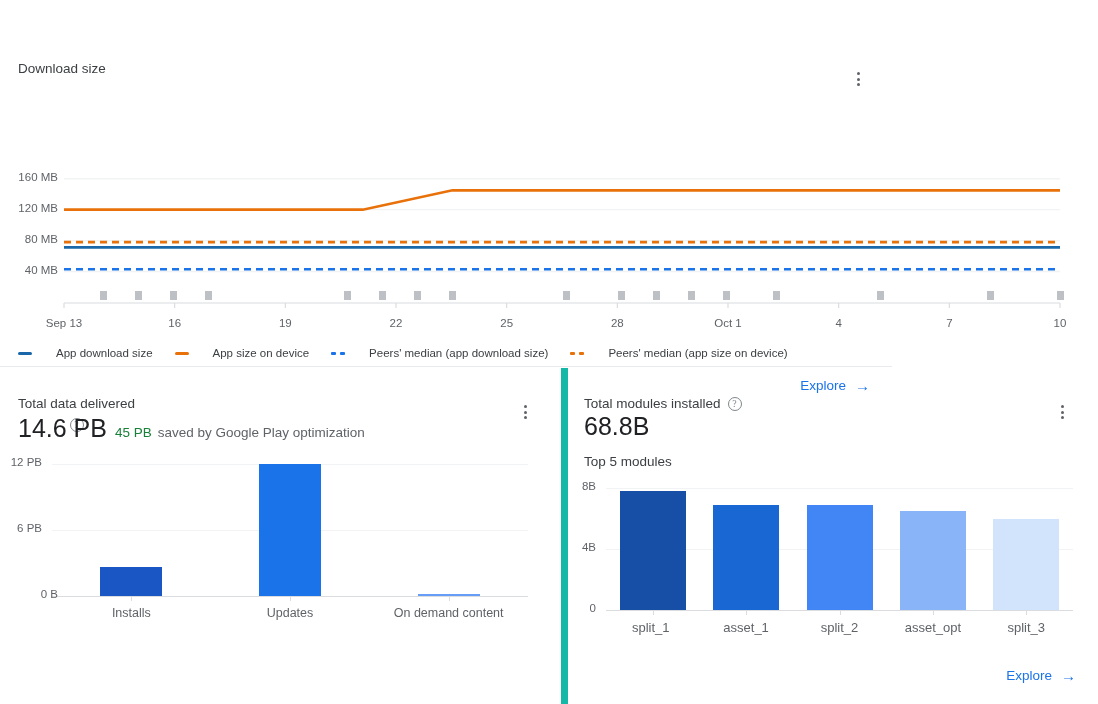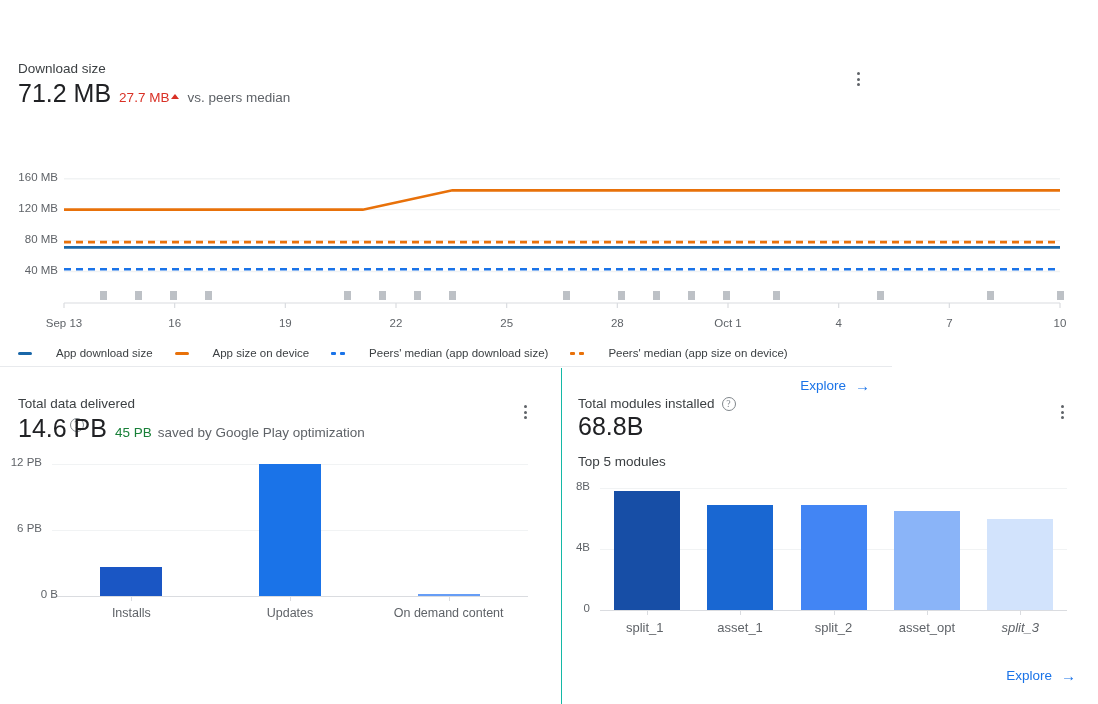--- a/index.html
+++ b/index.html
@@ -59,21 +59,21 @@
   .swatch-dash::before { left: 0; }
   .swatch-dash::after  { left: 9px; }
 
   .explore-link { position: absolute; display: flex; align-items: center; gap: 9px;
                   font-size: 13.5px; color: #1a73e8; font-weight: 500; cursor: pointer; }
   .explore-arrow { font-size: 15px; line-height: 1; }
 
   
   .card-data { position: absolute; left: 0; top: 368px; width: 560px; height: 336px; }
   .card-modules { position: absolute; left: 561px; top: 368px; width: 537px; height: 336px;
-                  border-left: 1px solid #14b8a6; }
+                  border-left: 7px solid #14b8a6; }
 
   .c-title-row { position: absolute; display: flex; align-items: center; gap: 7px; }
   .c-title { font-size: 13.5px; color: #3c4043; }
   .help-icon { width: 14px; height: 14px; border: 1.3px solid #80868b; border-radius: 50%;
                color: #80868b; font-size: 10px; line-height: 11.5px; text-align: center;
                cursor: pointer; font-family: "Liberation Serif", serif; }
   .c-metric-row { position: absolute; display: flex; align-items: baseline; }
   .c-value { font-size: 25px; color: #202124; }
   .c-saved { font-size: 13.5px; color: #188038; margin-left: 8px; font-weight: 500; }
   .c-saved-note { font-size: 13.5px; color: #5f6368; margin-left: 6px; }
@@ -89,27 +89,20 @@
 </head>
 <body>
 
 <div class="page">
 
 
   <div class="card-download">
 
     <div class="ds-label">Download size</div>
 
-    <div class="ds-metric-row">
-      <span class="ds-value">71.2 MB</span>
-      <span class="ds-delta">
-        <span>27.7 MB</span><span class="ds-delta-arrow"></span>
-      </span>
-      <span class="ds-delta-note">vs. peers median</span>
-    </div>
 
     <div class="kebab" style="right:22px; top:22px;">
       <i></i>
       <i></i>
       <i></i>
     </div>
 
     <div class="linechart">
       <svg id="lc-svg" width="1098" height="150" viewBox="0 0 1098 150">
           <line x1="64" x2="1060" y1="108.53333333333333" y2="108.53333333333333" stroke="#f1f3f4" stroke-width="1.4"></line>
@@ -273,21 +266,21 @@
         <div class="tickmark" style="left: 178.1px; top: 130px; height: 5px;"></div>
         <div class="bar-xlabel" style="left: 131.4px; width: 93.4px; top: 140px; font-size: 13px;">asset_1</div>
         <div class="bar-rect" style="left: 238.5px; top: 24.775px; width: 66px; height: 105.225px; background: rgb(66, 133, 244);"></div>
         <div class="tickmark" style="left: 271.5px; top: 130px; height: 5px;"></div>
         <div class="bar-xlabel" style="left: 224.8px; width: 93.4px; top: 140px; font-size: 13px;">split_2</div>
         <div class="bar-rect" style="left: 331.9px; top: 30.875px; width: 66px; height: 99.125px; background: rgb(138, 180, 248);"></div>
         <div class="tickmark" style="left: 364.9px; top: 130px; height: 5px;"></div>
         <div class="bar-xlabel" style="left: 318.2px; width: 93.4px; top: 140px; font-size: 13px;">asset_opt</div>
         <div class="bar-rect" style="left: 425.3px; top: 38.5px; width: 66px; height: 91.5px; background: rgb(210, 227, 252);"></div>
         <div class="tickmark" style="left: 458.3px; top: 130px; height: 5px;"></div>
-        <div class="bar-xlabel" style="left: 411.6px; width: 93.4px; top: 140px; font-size: 13px; font-style: italic;">split_3</div>
+        <div class="bar-xlabel" style="left: 411.6px; width: 93.4px; top: 140px; font-size: 13px;">split_3</div>
       </div>
 
     <div class="explore-link" style="right:22px; top:300px;">
       <span>Explore</span>
       <span class="explore-arrow">→</span>
     </div>
   </div>
 
 </div>
 

